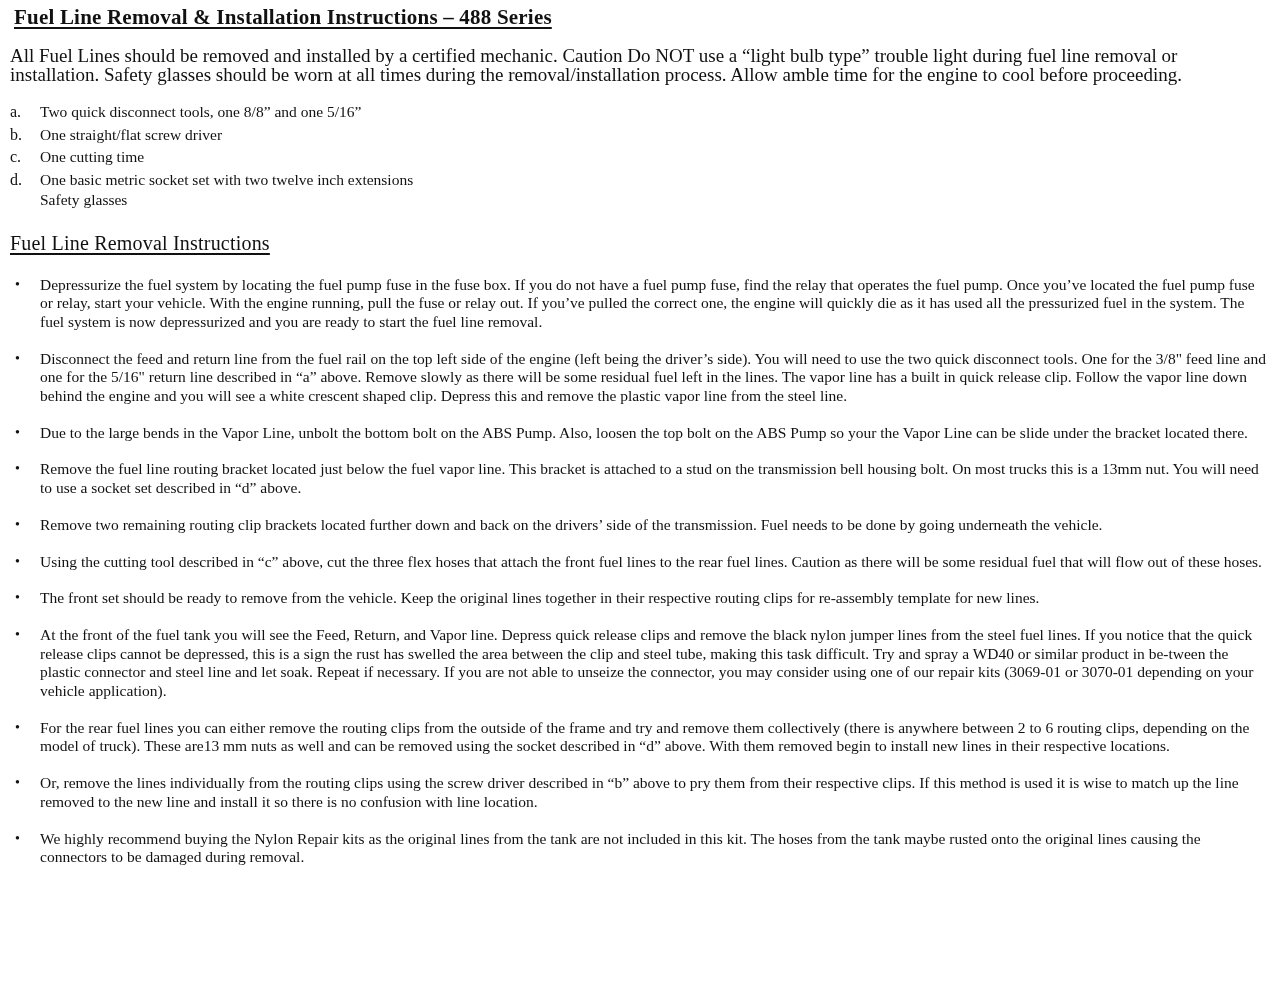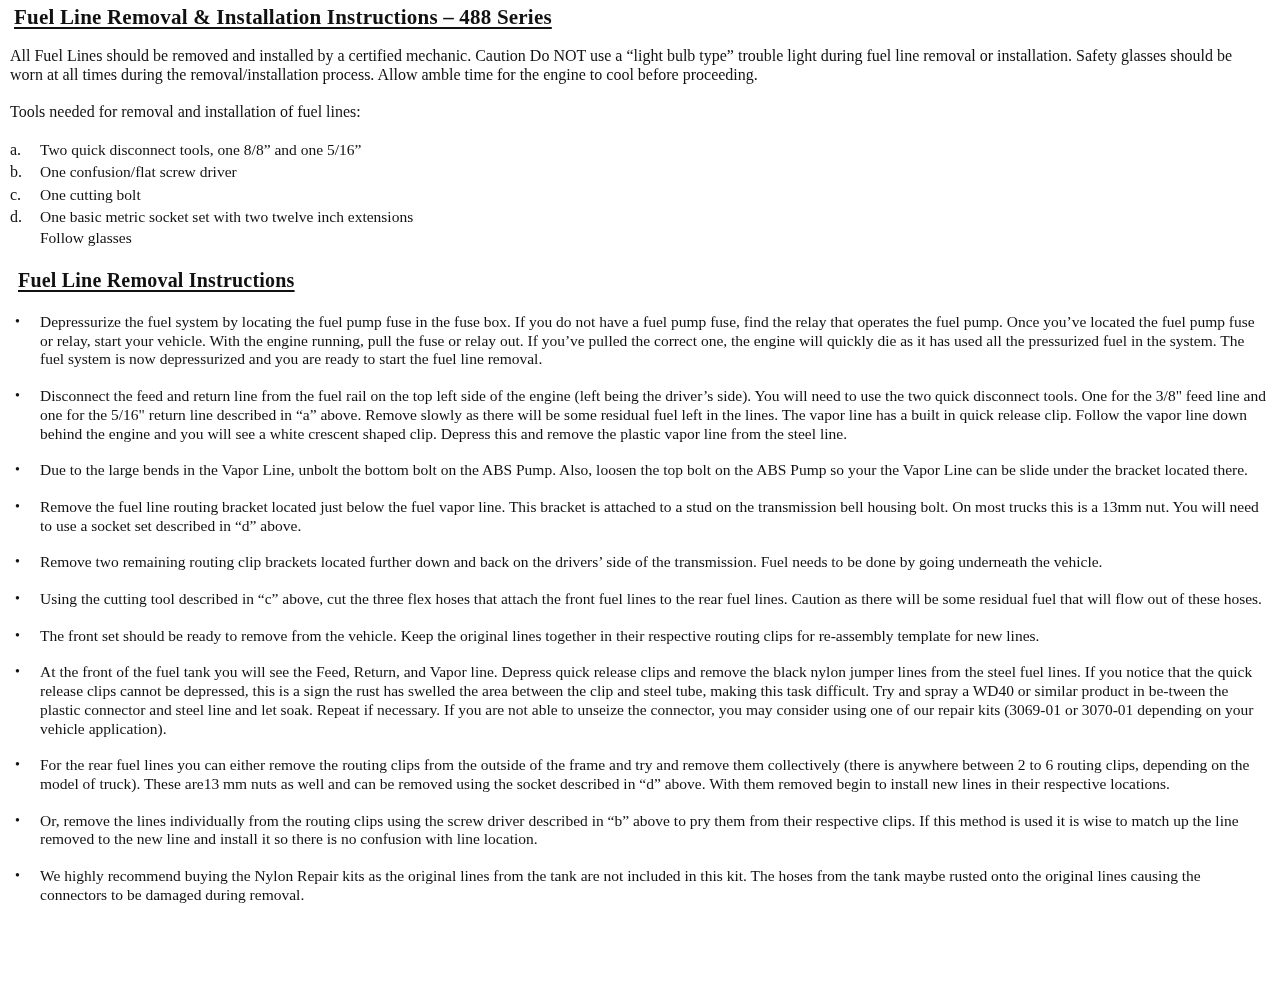--- a/index.html
+++ b/index.html
@@ -25,28 +25,28 @@
     line-height: 26px;
     font-weight: bold;
     text-decoration: underline;
     text-underline-offset: 3px;
     margin: 2px 0 17px 4px;
     letter-spacing: 0.2px;
   }
   h2.section-heading {
     font-size: 20px;
     line-height: 25px;
-    font-weight: bold;
+    font-weight: normal;
     text-decoration: underline;
     text-underline-offset: 3px;
-    margin: 21px 0 20px 8px;
+    margin: 21px 0 20px 0;
     letter-spacing: 0.2px;
   }
   .para {
-    font-size: 16px;
+    font-size: 19px;
     line-height: 18.5px;
     margin: 4px 0 19px 0;
   }
   .tools-list {
     margin: 0 0 14px 0;
   }
   .tool-item {
     display: grid;
     grid-template-columns: 30px 1fr;
     font-size: 15.5px;
@@ -77,39 +77,38 @@
   }
 </style>
 </head>
 <body>
 
 <div class="doc">
   <h1 class="doc-title">Fuel Line Removal &amp; Installation Instructions – 488 Series</h1>
 
   <p class="para">All Fuel Lines should be removed and installed by a certified mechanic. Caution Do NOT use a “light bulb type” trouble light during fuel line removal or installation. Safety glasses should be worn at all times during the removal/installation process. Allow amble time for the engine to cool before proceeding.</p>
 
-  <p class="para">Tools needed for removal and installation of fuel lines:</p>
 
   <div class="tools-list" id="tools-list">
       <div class="tool-item">
         <span class="tool-marker">a.</span>
         <span class="tool-text">Two quick disconnect tools, one 8/8” and one 5/16”</span>
       </div>
       <div class="tool-item">
         <span class="tool-marker">b.</span>
-        <span class="tool-text">One confusion/flat screw driver</span>
+        <span class="tool-text">One straight/flat screw driver</span>
       </div>
       <div class="tool-item">
         <span class="tool-marker">c.</span>
-        <span class="tool-text">One cutting bolt</span>
+        <span class="tool-text">One cutting time</span>
       </div>
       <div class="tool-item">
         <span class="tool-marker">d.</span>
         <span class="tool-text">One basic metric socket set with two twelve inch extensions</span>
-        <div class="tool-extra">Follow glasses</div>
+        <div class="tool-extra">Safety glasses</div>
       </div>
     </div>
 
   <h2 class="section-heading">Fuel Line Removal Instructions</h2>
 
   <div class="bullets-list" id="bullets-list">
       <div class="bullet-item">
         <span class="bullet-marker">•</span>
         <span class="bullet-text">Depressurize the fuel system by locating the fuel pump fuse in the fuse box. If you do not have a fuel pump fuse, find the relay that operates the fuel pump. Once you’ve located the fuel pump fuse or relay, start your vehicle. With the engine running, pull the fuse or relay out. If you’ve pulled the correct one, the engine will quickly die as it has used all the pressurized fuel in the system. The fuel system is now depressurized and you are ready to start the fuel line removal.</span>
       </div>

